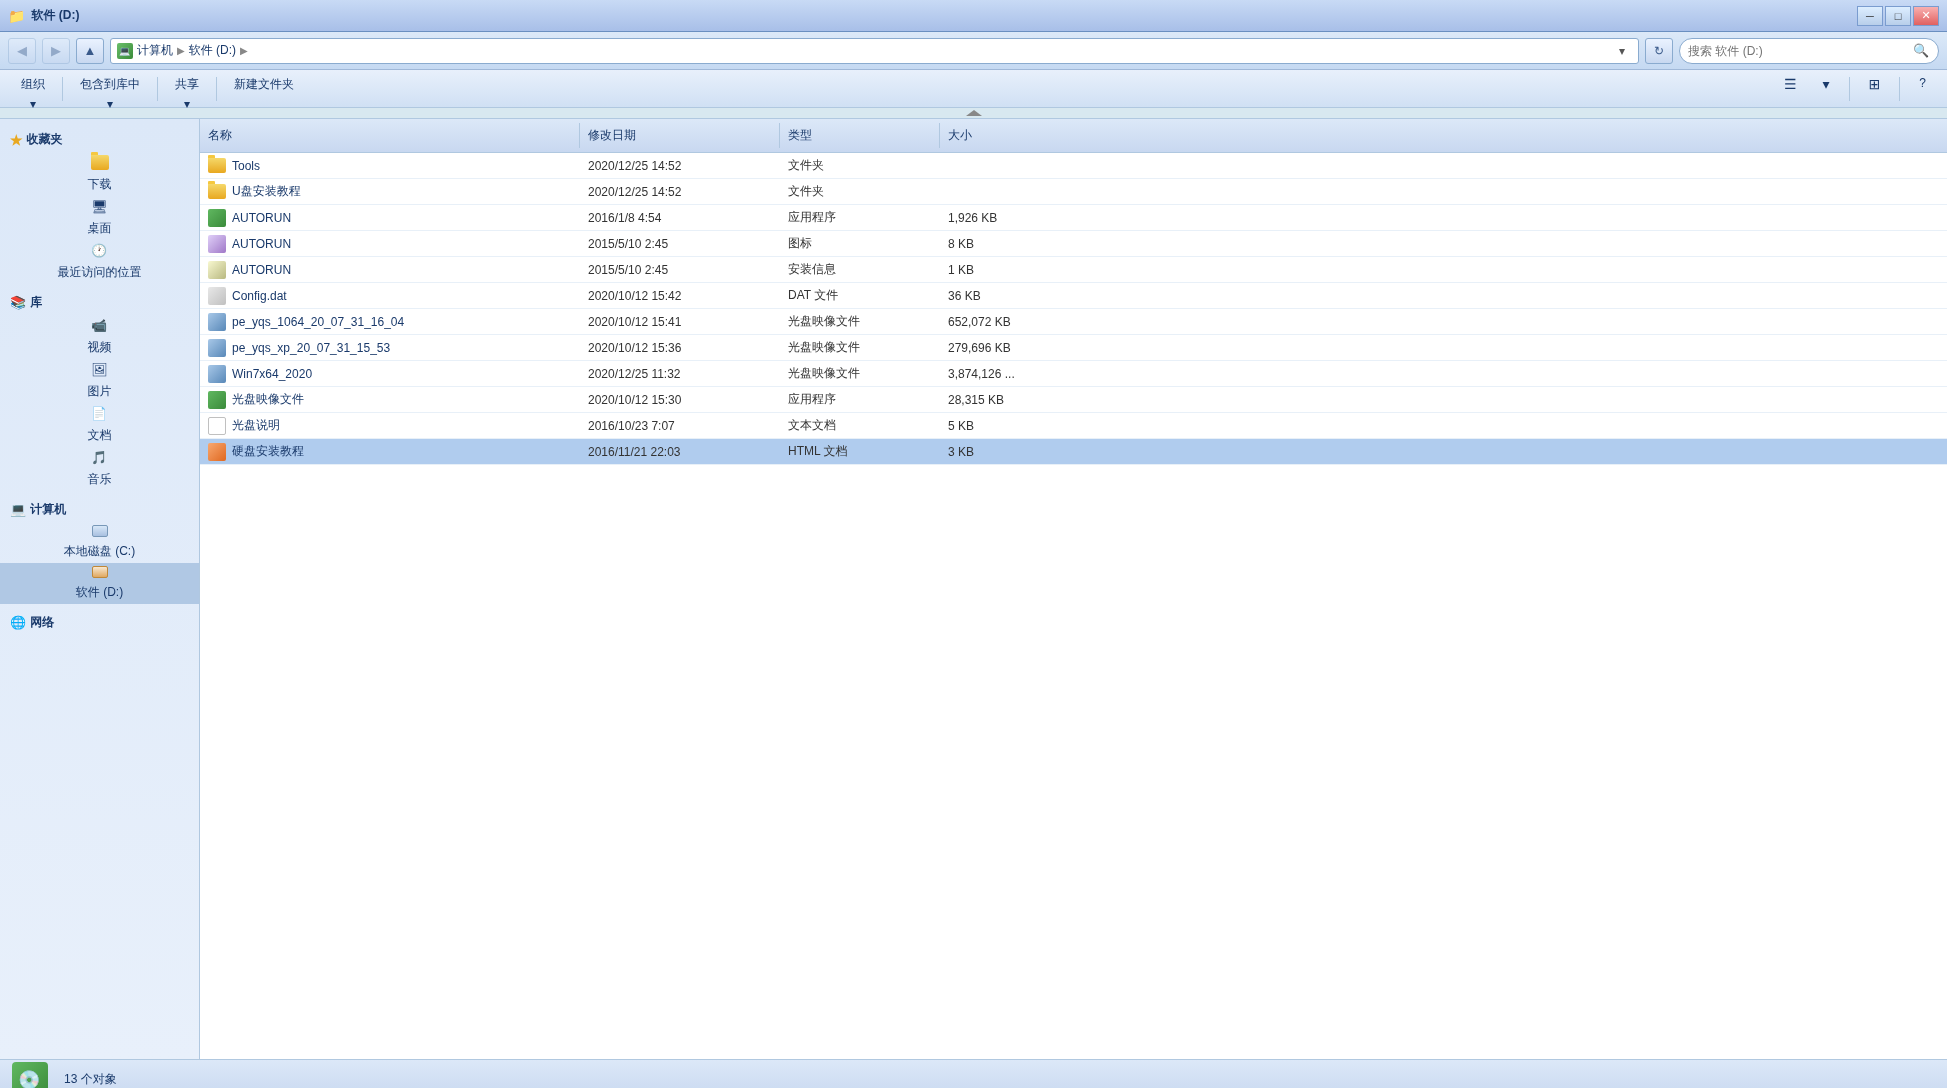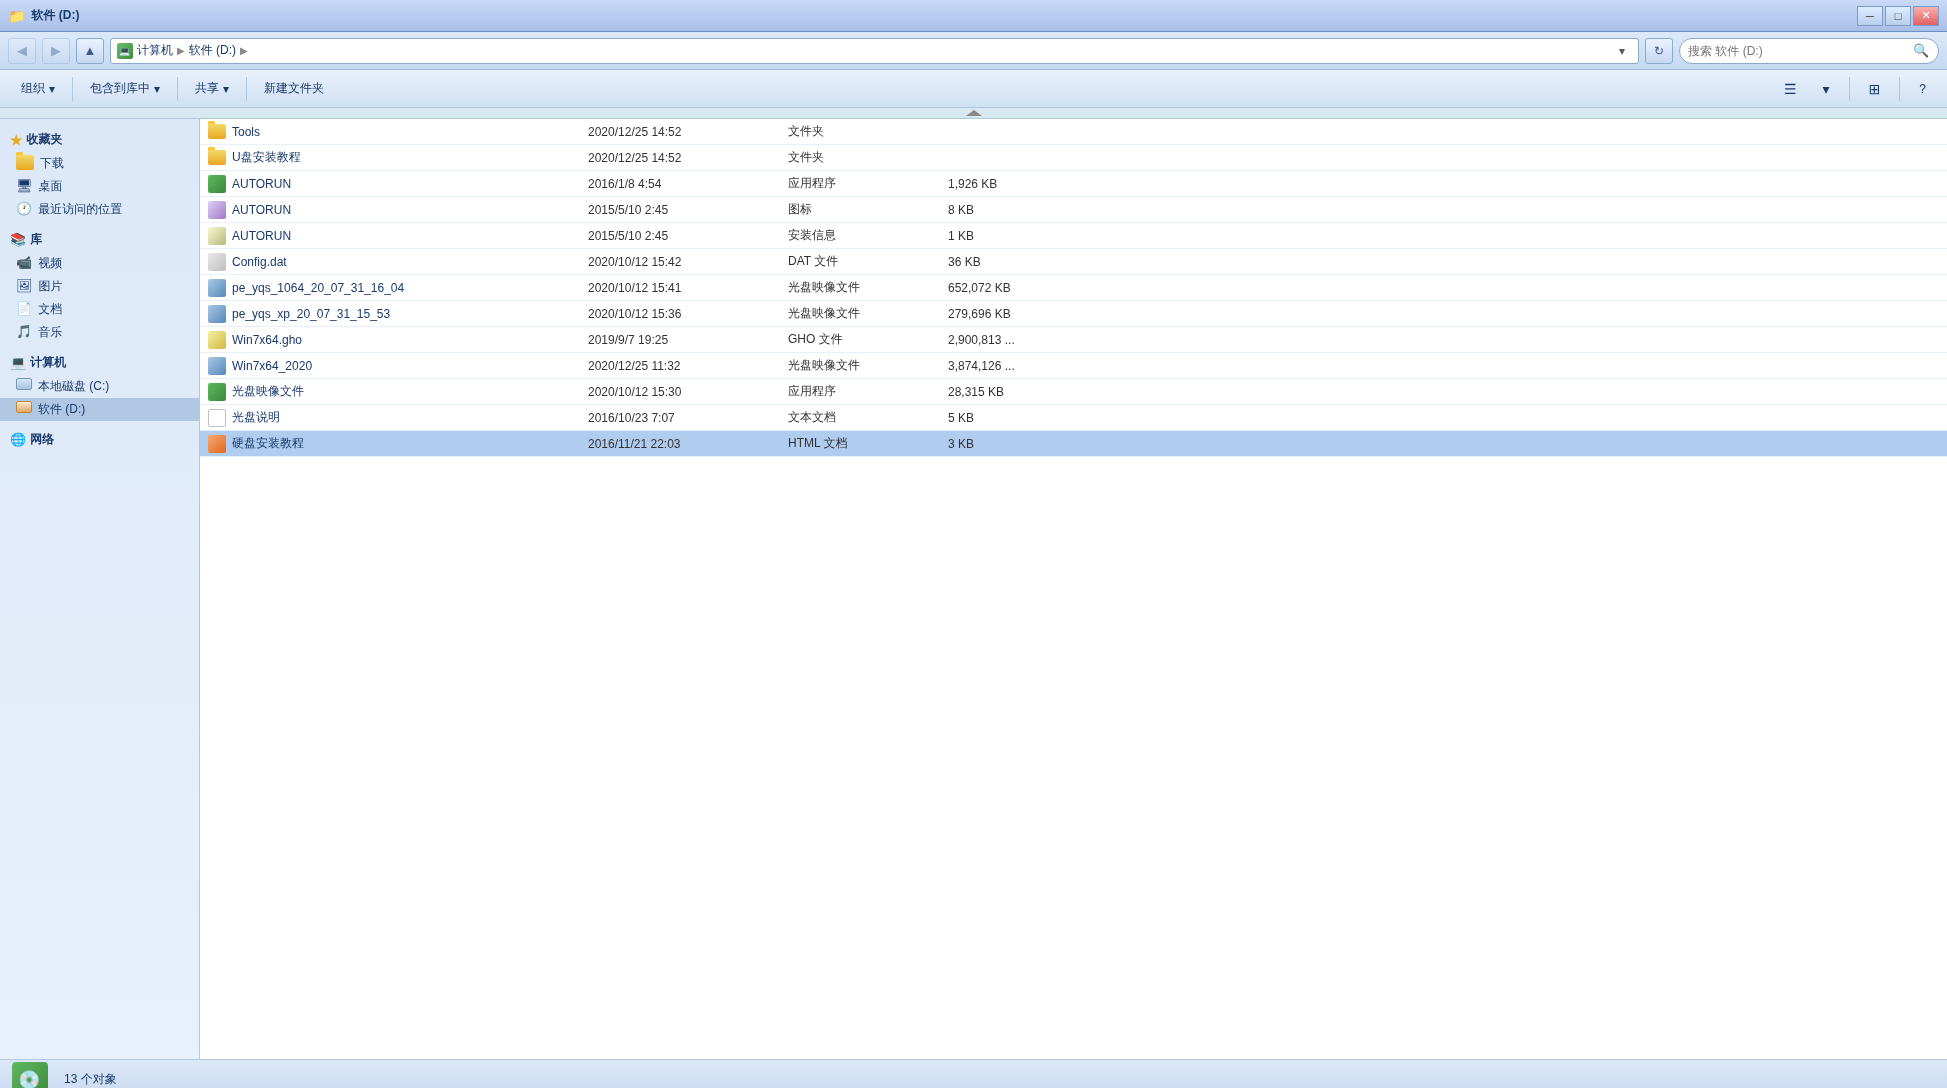--- a/index.html
+++ b/index.html
@@ -158,20 +158,21 @@
       background: transparent;
       border: 1px solid transparent;
       border-radius: 3px;
       cursor: pointer;
       font-size: 12px;
       color: #1a3a6b;
       display: flex;
       align-items: center;
       gap: 4px;
       white-space: nowrap;
+      flex-direction: column;
     }
     .tool-sep { width: 1px; height: 24px; background: #b0c8e0; margin: 0 4px; }
     .toolbar-right { margin-left: auto; display: flex; align-items: center; gap: 4px; }
 
     
     .main-layout {
       display: flex;
       height: calc(1088px - 32px - 38px - 38px - 40px);
       background: #fff;
     }
@@ -190,29 +191,30 @@
       align-items: center;
       padding: 4px 10px;
       font-size: 12px;
       font-weight: bold;
       color: #1a3a6b;
       cursor: pointer;
       gap: 4px;
     }
     .sidebar-item {
       display: flex;
-      align-items: flex-start;
+      align-items: center;
       padding: 3px 16px;
       font-size: 12px;
       color: #1a3a6b;
       cursor: pointer;
       gap: 6px;
       white-space: nowrap;
       overflow: hidden;
       text-overflow: ellipsis;
+      flex-direction: column;
     }
     .sidebar-item.active { background: #b0c8e4; }
     .icon-disk-c {
       width: 16px; height: 12px;
       background: linear-gradient(to bottom, #d8e8f8, #a8c0e0);
       border: 1px solid #7898b8;
       border-radius: 2px;
     }
     .icon-disk-d {
       width: 16px; height: 12px;
@@ -473,20 +475,34 @@
       <div class="sidebar-section-title">
         <span style="font-size:13px;">🌐</span>
         <span>网络</span>
       </div>
     </div>
 
   </div>
 
   <div class="content-area">
 
+    <div class="col-headers">
+      <div class="col-header">
+        <span>名称</span>
+      </div>
+      <div class="col-header">
+        <span>修改日期</span>
+      </div>
+      <div class="col-header">
+        <span>类型</span>
+      </div>
+      <div class="col-header">
+        <span>大小</span>
+      </div>
+    </div>
 
     <div id="file-list">
         <div class="file-row">
       <div class="file-name-cell">
         <div class="fi-folder"></div>
         <span>Tools</span>
       </div>
       <div class="file-cell">2020/12/25 14:52</div>
       <div class="file-cell">文件夹</div>
       <div class="file-cell size"></div>
@@ -546,29 +562,20 @@
       <div class="file-cell size">652,072 KB</div>
     </div>
         <div class="file-row">
       <div class="file-name-cell">
         <div style="width:18px;height:18px;background:linear-gradient(135deg,#a8c8e8,#5888b8);border-radius:2px;flex-shrink:0;"></div>
         <span>pe_yqs_xp_20_07_31_15_53</span>
       </div>
       <div class="file-cell">2020/10/12 15:36</div>
       <div class="file-cell">光盘映像文件</div>
       <div class="file-cell size">279,696 KB</div>
-    </div>
-        <div class="file-row">
-      <div class="file-name-cell">
-        <div style="width:18px;height:18px;background:linear-gradient(135deg,#f8f0a0,#d0b840);border-radius:2px;flex-shrink:0;"></div>
-        <span>Win7x64.gho</span>
-      </div>
-      <div class="file-cell">2019/9/7 19:25</div>
-      <div class="file-cell">GHO 文件</div>
-      <div class="file-cell size">2,900,813 ...</div>
     </div>
         <div class="file-row">
       <div class="file-name-cell">
         <div style="width:18px;height:18px;background:linear-gradient(135deg,#a8c8e8,#5888b8);border-radius:2px;flex-shrink:0;"></div>
         <span>Win7x64_2020</span>
       </div>
       <div class="file-cell">2020/12/25 11:32</div>
       <div class="file-cell">光盘映像文件</div>
       <div class="file-cell size">3,874,126 ...</div>
     </div>

